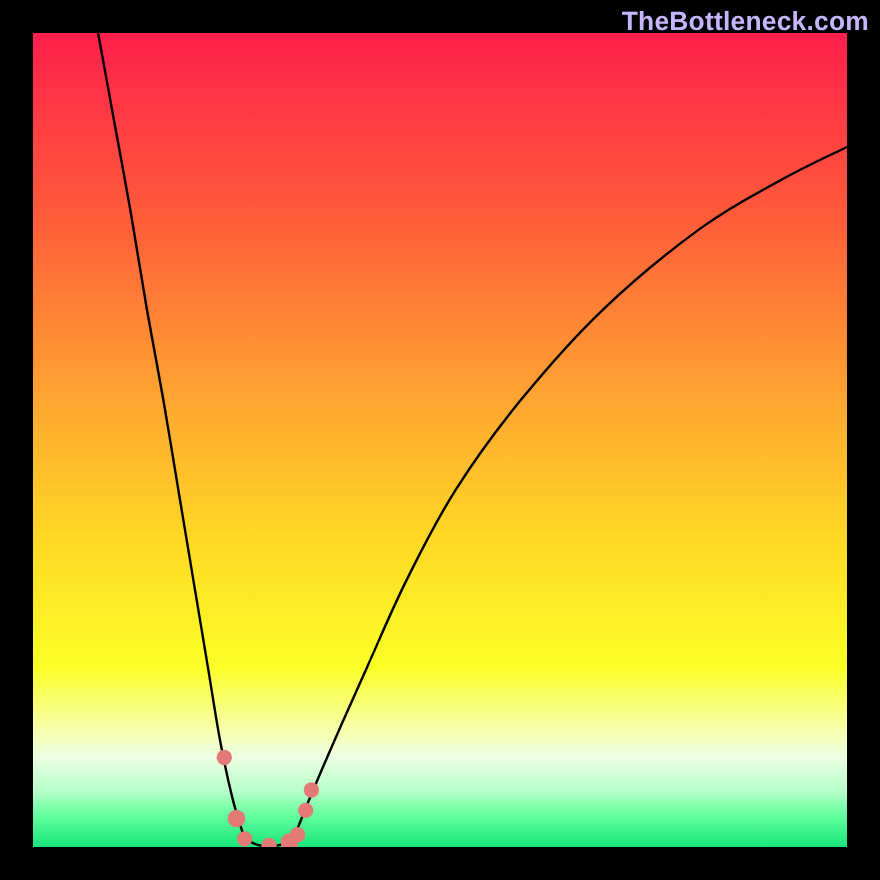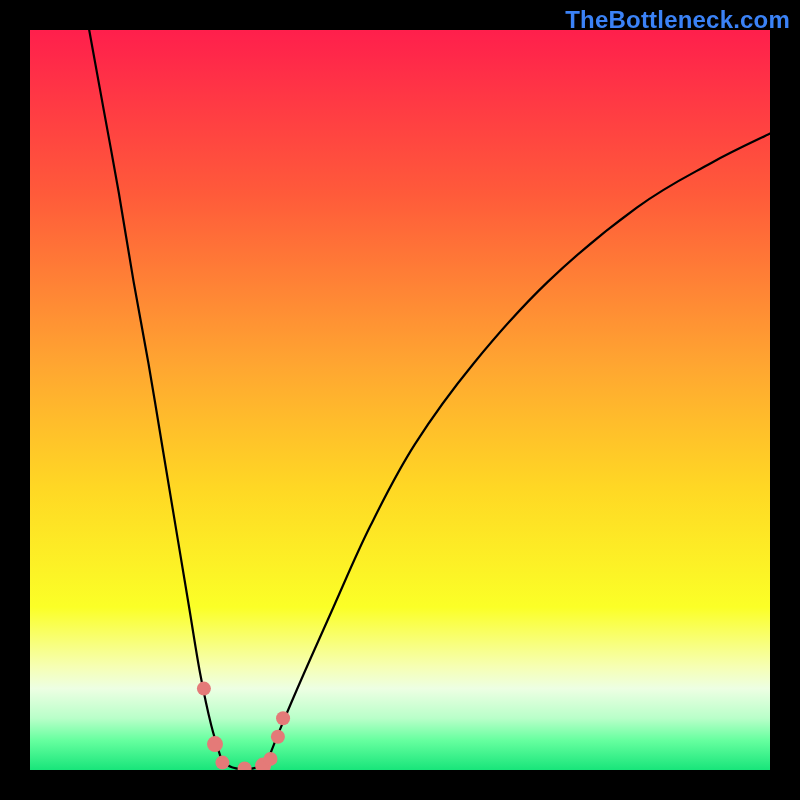--- a/index.html
+++ b/index.html
@@ -18,21 +18,21 @@
     height: 740px;
     overflow: hidden;
   }
   .watermark {
     position: absolute;
     top: 6px;
     right: 10px;
     font-family: Arial, Helvetica, sans-serif;
     font-size: 24px;
     font-weight: 600;
-    color: #3b82f6;
+    color: #c4b5fd;
     letter-spacing: 0.2px;
     z-index: 3;
   }
   svg {
     display: block;
   }
 </style>
 </head>
 <body>
 

